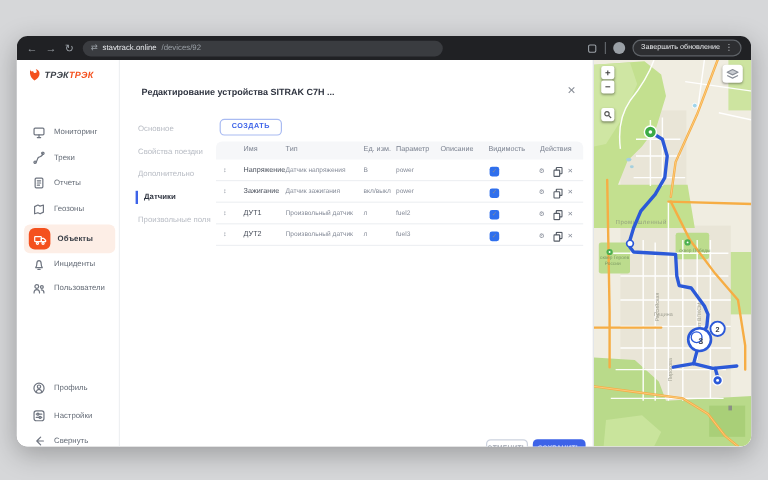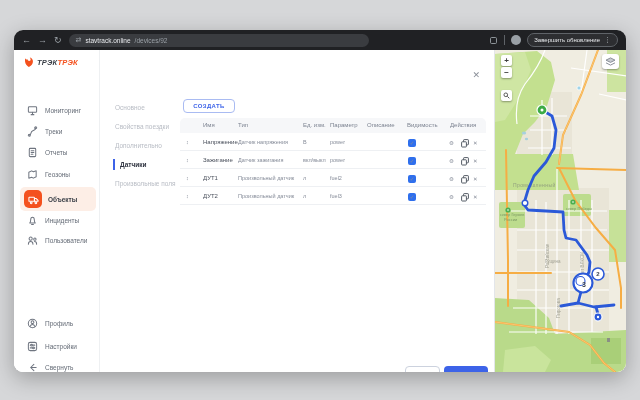--- a/index.html
+++ b/index.html
@@ -223,20 +223,21 @@
       </div>
       <div class="nav-item" style="top:309px">
         <svg width="11" height="11" viewBox="0 0 12 12" fill="none" stroke="#6f7580" stroke-width="1.1" stroke-linecap="round" stroke-linejoin="round">
             <path d="M7.5 2.5L4 6l3.5 3.5M4 6h6"></path>
           </svg>
         <span class="nl">Свернуть</span>
       </div>
     </aside>
 
     <main class="modal">
+      <div class="modal-title">Редактирование устройства SITRAK C7H ...</div>
       <div class="modal-close">✕</div>
 
       <div class="tab" style="top:52px">Основное</div>
       <div class="tab" style="top:71px">Свойства поездки</div>
       <div class="tab" style="top:90px">Дополнительно</div>
       <div class="tab active" style="top:109px">Датчики</div>
       <div class="tab" style="top:128px">Произвольные поля</div>
 
       <button class="create-btn">СОЗДАТЬ</button>
 

